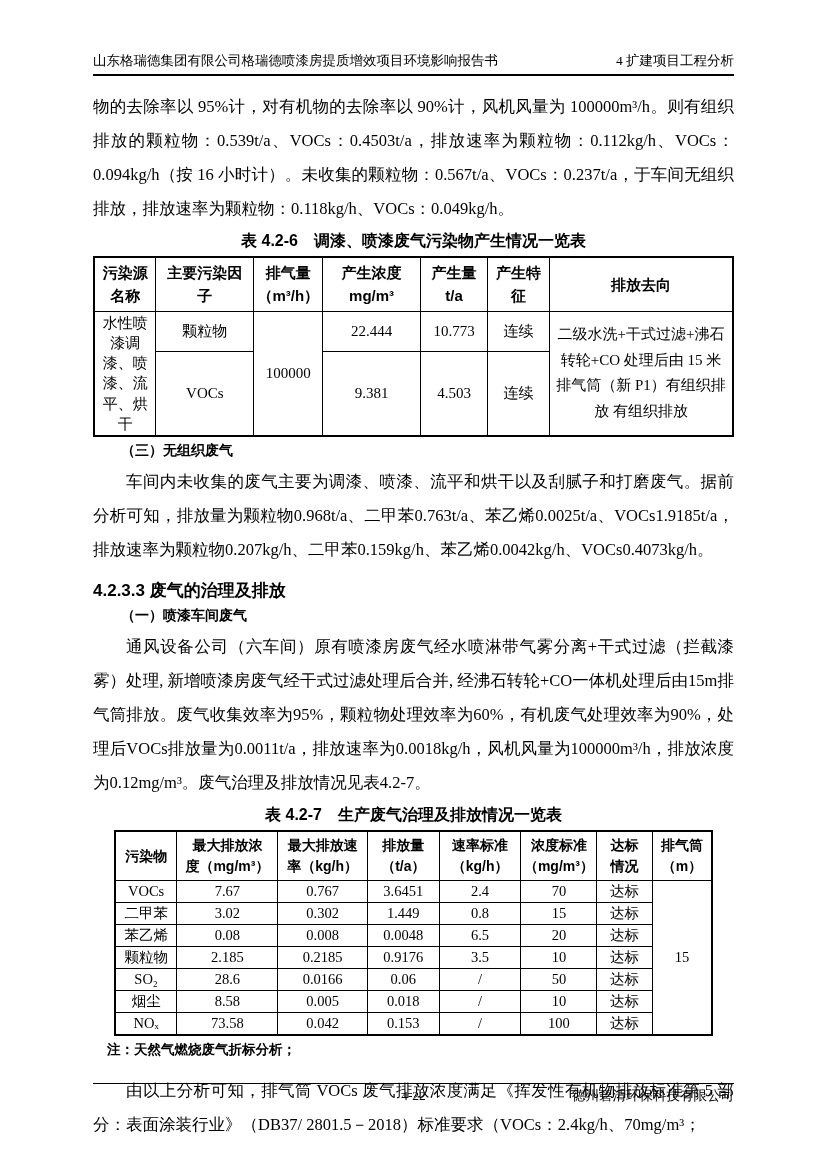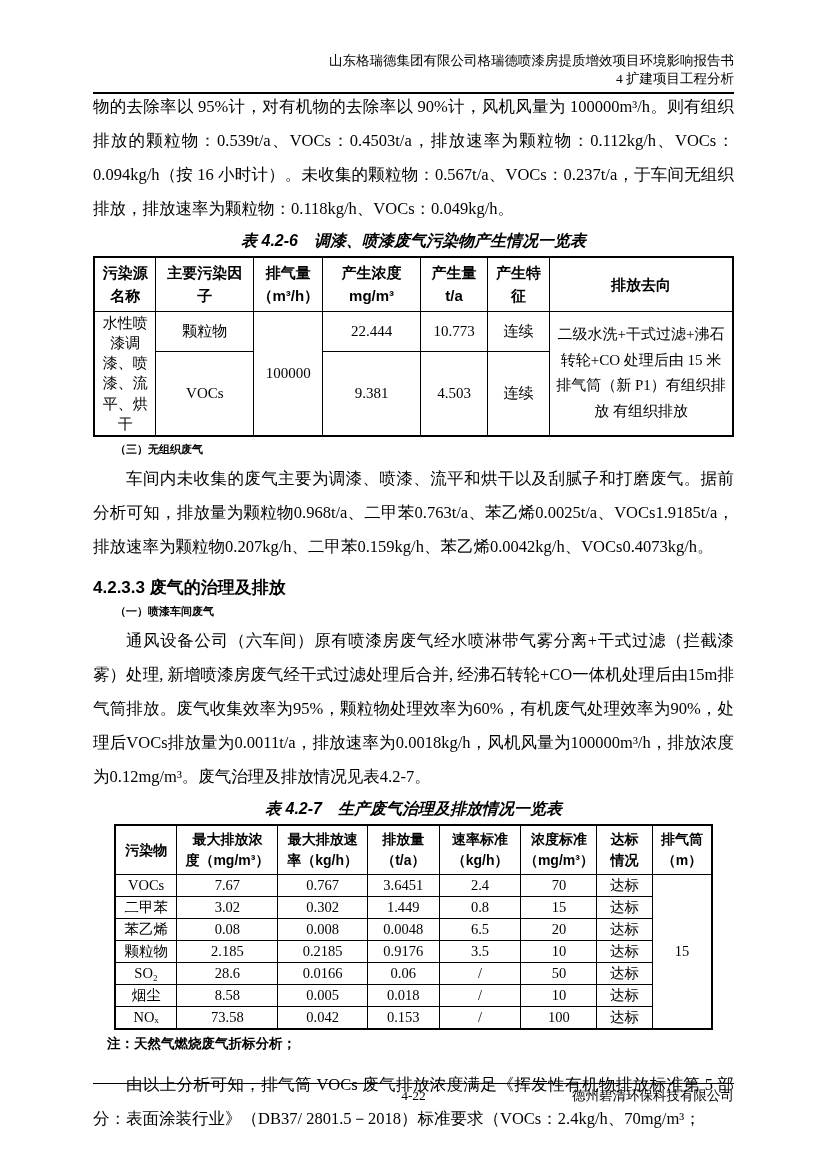--- a/index.html
+++ b/index.html
@@ -17,21 +17,20 @@
   
   .hdr {
     position: absolute;
     top: 52px; left: 93px; right: 93px;
     display: flex;
     justify-content: space-between;
     align-items: flex-end;
     font-size: 13.5px;
     padding-bottom: 4px;
     border-bottom: 2px solid #000;
-    flex-direction: column;
   }
   
   .body {
     position: absolute;
     top: 90px; left: 93px; right: 93px;
   }
   p.para {
     margin: 0;
     font-size: 16.5px;
     line-height: 34px;
@@ -39,31 +38,30 @@
     text-indent: 2em;
   }
   p.no-indent { text-indent: 0; }
   .tbl-title {
     text-align: center;
     font-family: "Liberation Sans", "DejaVu Sans", sans-serif;
     font-weight: bold;
     font-size: 16px;
     margin: 5px 0 4px 0;
     white-space: pre-wrap;
-    font-style: italic;
   }
   h2.sec {
     font-family: "Liberation Sans", "DejaVu Sans", sans-serif;
     font-size: 17px;
     font-weight: bold;
     margin: 12px 0 5px 0;
   }
   h3.sub {
     font-family: Liberation Sans, sans-serif;
-    font-size: 11px;
+    font-size: 14px;
     font-weight: bold;
     margin: 5px 0 5px 0;
     text-indent: 2em;
   }
   
   table {
     border-collapse: collapse;
     table-layout: fixed;
     border: 2px solid #000;
     padding-left: 24px;

